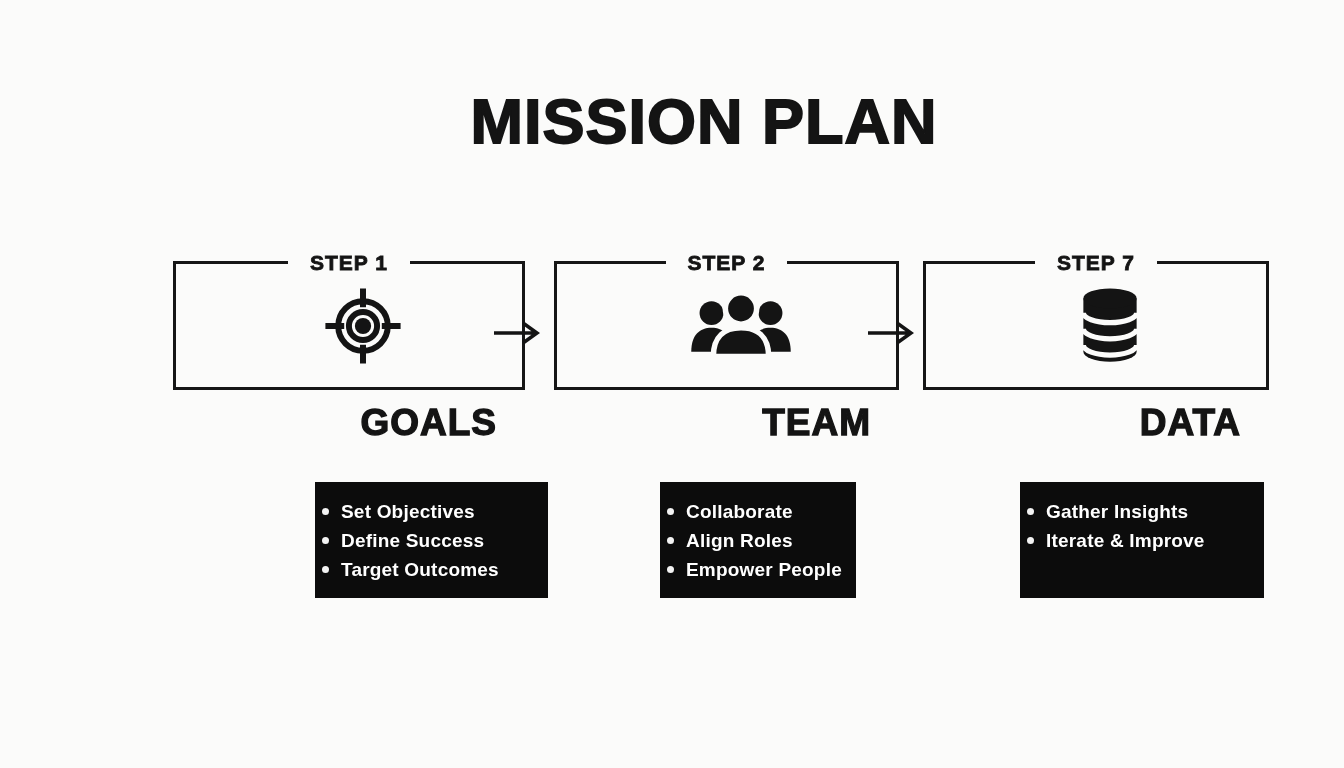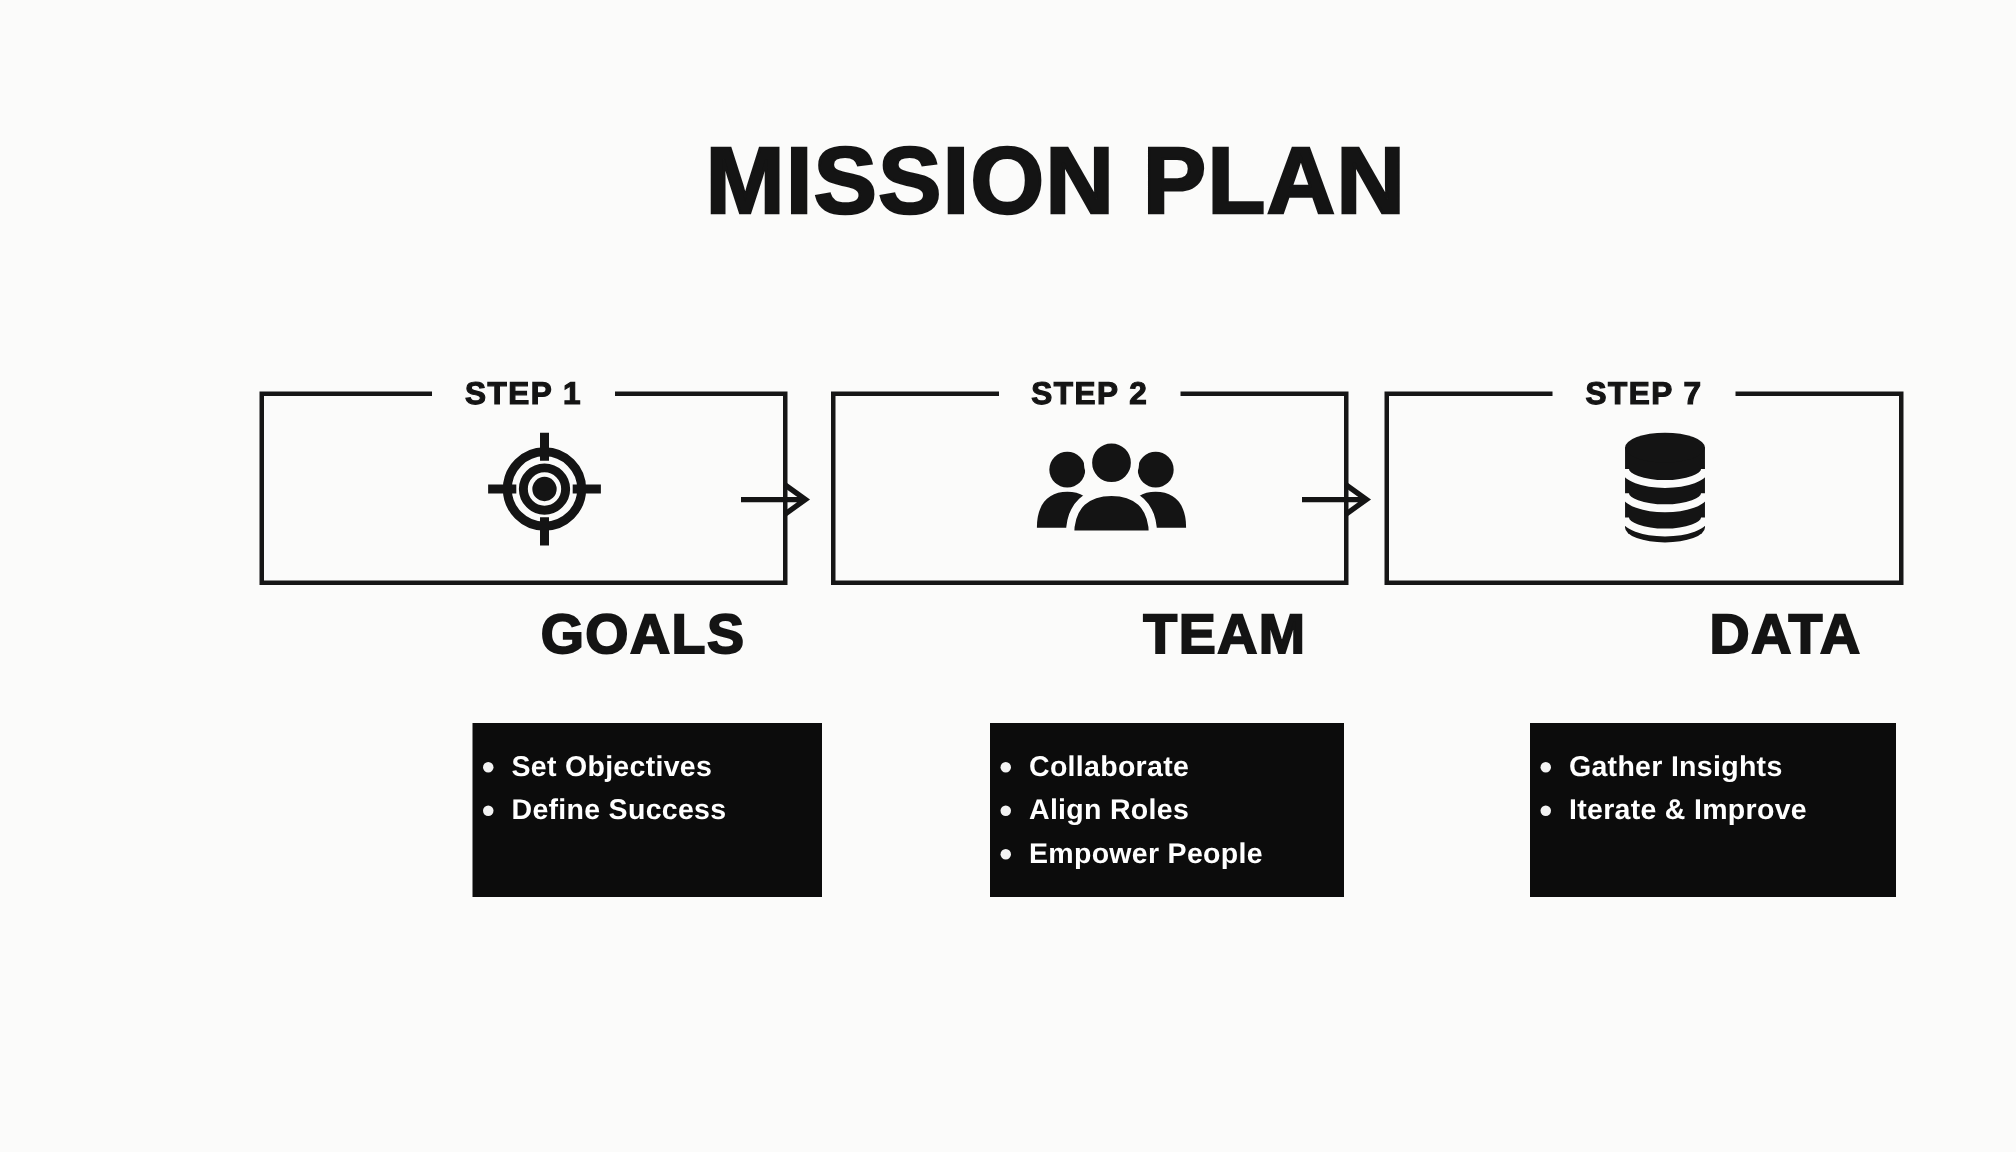--- a/index.html
+++ b/index.html
@@ -41,21 +41,21 @@
 
   .arrow{top:320px;width:50px;height:26px;}
   .arrow.a1{left:462px;}
   .arrow.a2{left:836px;}
 
   .panel{
     top:482px;height:116px;background:#0c0c0c;color:#ffffff;
     box-sizing:border-box;padding:15px 10px 0 7px;
   }
   .panel.p1{left:283px;width:233px;}
-  .panel.p2{left:628px;width:236px;}
+  .panel.p2{left:628px;width:196px;}
   .panel.p3{left:988px;width:244px;}
   .bullet{
     display:flex;align-items:center;height:29px;
     font-size:19px;font-weight:bold;letter-spacing:0.2px;white-space:nowrap;
   }
   .dot{
     width:7px;height:7px;border-radius:50%;background:#f3f3f3;
     margin-right:12px;flex:0 0 auto;
   }
   svg{display:block;}
@@ -123,20 +123,24 @@
 
 <div class="abs panel p1">
   <div class="bullet">
       <span class="dot"></span>
       <span>Set Objectives</span>
     </div>
   <div class="bullet">
       <span class="dot"></span>
       <span>Define Success</span>
     </div>
+  <div class="bullet">
+      <span class="dot"></span>
+      <span>Target Outcomes</span>
+    </div>
 </div>
 
 <div class="abs panel p2">
   <div class="bullet">
       <span class="dot"></span>
       <span>Collaborate</span>
     </div>
   <div class="bullet">
       <span class="dot"></span>
       <span>Align Roles</span>

